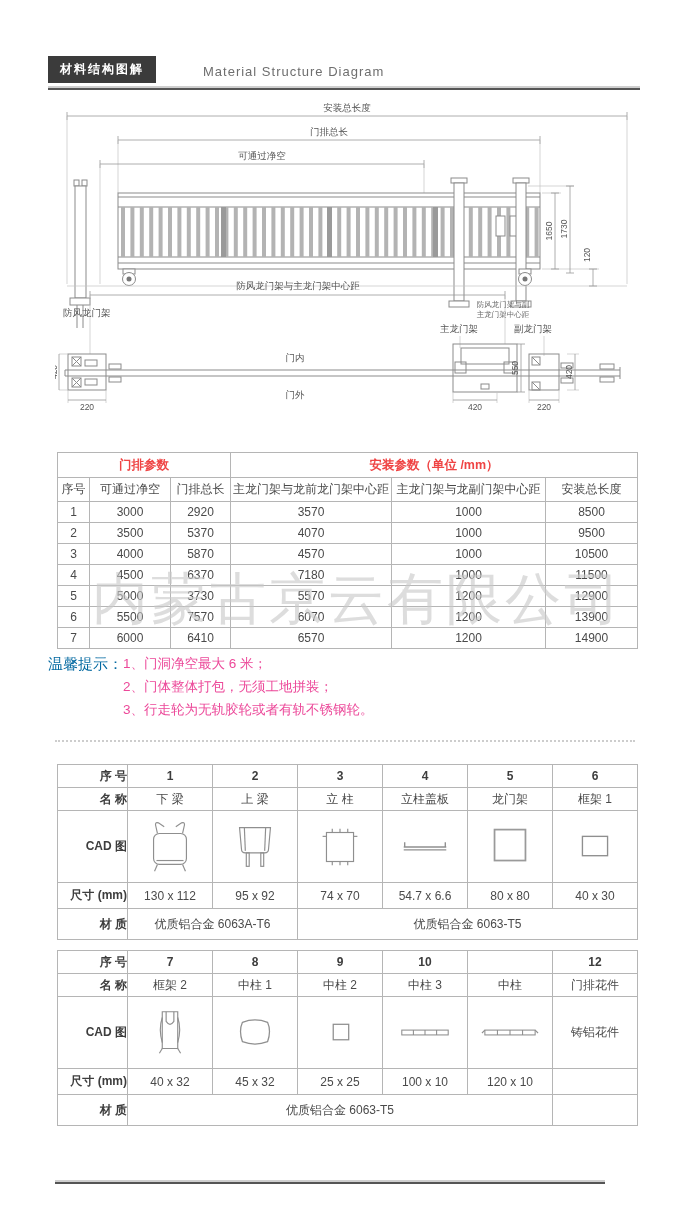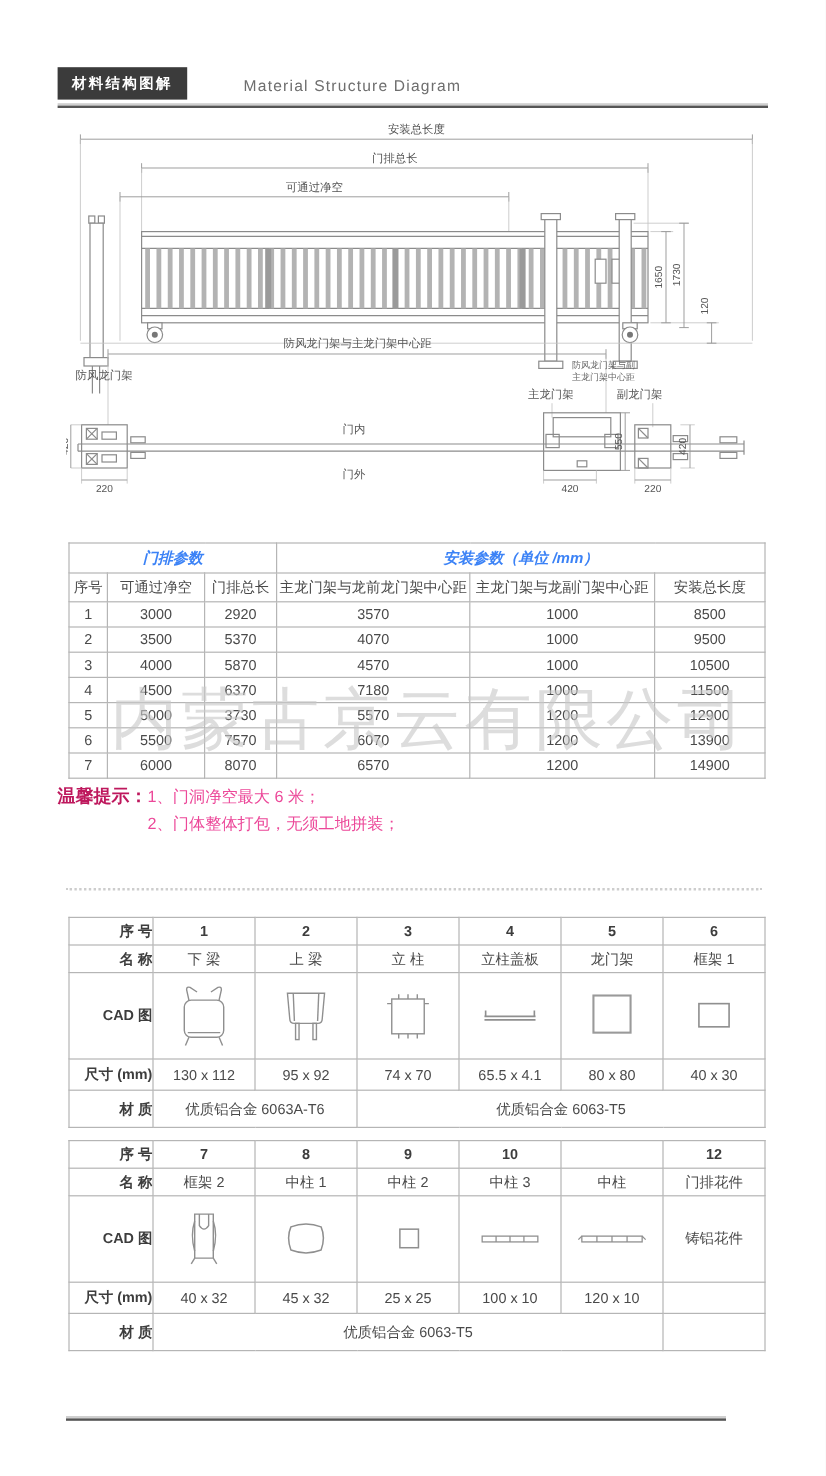--- a/index.html
+++ b/index.html
@@ -25,41 +25,41 @@
   .ts{font-size:7.5px;fill:#666;}
   .tn{font-size:8.5px;fill:#555;}
 
   
   table{border-collapse:collapse;table-layout:fixed;background:#fff;}
   td,th{border:1px solid #b5b5b5;text-align:center;vertical-align:middle;
         color:#4a4a4a;font-size:12px;font-weight:normal;padding:0;overflow:hidden;}
   .params{position:absolute;left:57px;top:452px;width:580px;z-index:1;}
   .params tr{height:21px;}
   .params tr.grp{height:25px;}
-  .params tr.grp th{font-weight:bold;color:#3b82f6;font-size:12.5px;font-style:italic;}
+  .params tr.grp th{font-weight:bold;color:#ef4444;font-size:12.5px;}
   .params tr.cols{height:24px;}
 
   .comp{width:580px;}
   .comp1{position:absolute;left:57px;top:764px;}
   .comp2{position:absolute;left:57px;top:950px;}
   .comp th.rowh{font-weight:bold;color:#3d3d3d;text-align:right;}
   .comp tr.num td{font-weight:bold;color:#3d3d3d;}
   .comp tr.num,.comp tr.nam{height:23px;}
   .comp tr.cad{height:72px;}
   .comp tr.siz{height:26px;}
   .comp tr.mat,.comp tr.surf{height:31px;}
   .cadsvg{display:block;margin:0 auto;}
 
   
   .watermark{position:absolute;left:92px;top:562px;z-index:3;pointer-events:none;
              font-size:56px;color:#c9c9c9;opacity:.62;letter-spacing:3px;white-space:nowrap;text-align:center;}
 
   
   .tips{position:absolute;left:48px;top:652px;display:flex;}
-  .tips-label{font-size:15px;font-weight:bold;color:#be185d;line-height:23px;}
+  .tips-label{font-size:15px;font-weight:normal;color:#0369a1;line-height:23px;}
   .tips-lines{font-size:13.5px;color:#ec4899;line-height:23px;}
 
   .divider{position:absolute;left:55px;top:740px;width:580px;border-top:2px dotted #cdcdcd;}
 </style>
 </head>
 <body>
 
 <div id="page">
 
   <div class="hdr-box">材料结构图解</div>
@@ -290,35 +290,36 @@
           <td>6</td>
           <td>5500</td>
           <td>7570</td>
           <td>6070</td>
           <td>1200</td>
           <td>13900</td>
         </tr>
     <tr>
           <td>7</td>
           <td>6000</td>
-          <td>8070</td>
+          <td>6410</td>
           <td>6570</td>
           <td>1200</td>
           <td>14900</td>
         </tr>
   </tbody>
     </table>
 
   <div class="watermark">内蒙古京云有限公司</div>
 
   <div class="tips">
     <div class="tips-label">温馨提示：</div>
     <div class="tips-lines">
       <div>1、门洞净空最大 6 米；</div>
       <div>2、门体整体打包，无须工地拼装；</div>
+      <div>3、行走轮为无轨胶轮或者有轨不锈钢轮。</div>
     </div>
   </div>
 
   <div class="divider"></div>
 
   <table class="comp comp1">
     <colgroup>
         <col style="width:70px">
         <col style="width:85px">
         <col style="width:85px">
@@ -405,21 +406,21 @@
         <svg class="cadsvg" width="58" height="58" viewBox="0 0 60 60">
               <rect x="17" y="19" width="26" height="20" stroke="#8f8f8f" fill="none" stroke-width="1.4"></rect>
             </svg>
       </td>
     </tr>
     <tr class="siz">
       <th class="rowh">尺寸 (mm)</th>
       <td>130 x 112</td>
       <td>95 x 92</td>
       <td>74 x 70</td>
-      <td>65.5 x 4.1</td>
+      <td>54.7 x 6.6</td>
       <td>80 x 80</td>
       <td>40 x 30</td>
     </tr>
     <tr class="mat">
       <th class="rowh">材 质</th>
       <td colspan="2">优质铝合金 6063A-T6</td>
       <td colspan="4">优质铝合金 6063-T5</td>
     </tr>
   </tbody>
     </table>

